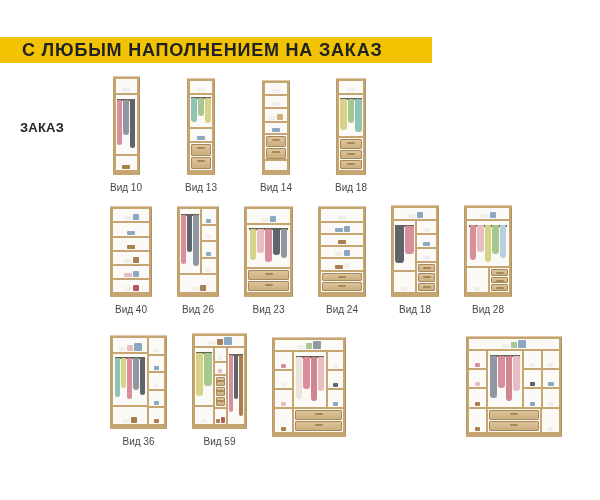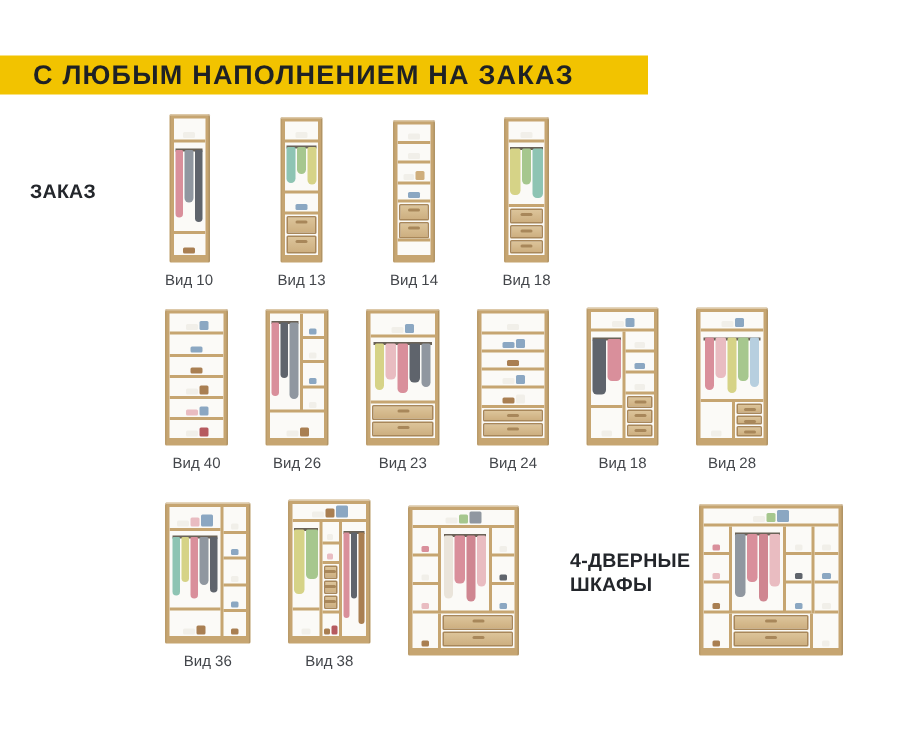--- a/index.html
+++ b/index.html
@@ -82,21 +82,20 @@
 </style>
 </head>
 <body>
 
 <div class="canvas">
   <div class="subtitle-bar">
     <span>С ЛЮБЫМ НАПОЛНЕНИЕМ НА ЗАКАЗ</span>
   </div>
 
   <div class="group-label gl-1">ЗАКАЗ</div>
-  <div class="group-label gl-4">4-ДВЕРНЫЕ ШКАФЫ</div>
 
   <div class="row row-1" id="row-penaly">
       <div class="witem">
         <div class="wardrobe" style="width: 27px; height: 99px;">
           <div class="w-inner">
             <div class="w-band" style="flex-grow: 100;">
               <div class="w-col" style="width: 100%;">
                 <div class="w-cell c-stuff bb" style="flex-grow: 15;">
                   <div class="stuff" style="background: rgb(241, 239, 233); height: 4px; width: 8px;"></div>
                 </div>
@@ -565,21 +564,21 @@
                   <div class="rack">
                     <div class="garment" style="background: rgb(217, 143, 155); height: 85%;"></div>
                     <div class="garment" style="background: rgb(95, 100, 108); height: 65%;"></div>
                     <div class="garment" style="background: rgb(169, 127, 82); height: 90%;"></div>
                   </div>
                 </div>
               </div>
             </div>
           </div>
         </div>
-        <div class="view-label">Вид 38</div>
+        <div class="view-label">Вид 59</div>
       </div>
       <div class="witem" style="margin-bottom: 11px;">
         <div class="wardrobe" style="width: 74px; height: 100px;">
           <div class="w-inner">
             <div class="w-band" style="flex-grow: 13;">
               <div class="w-col" style="width: 100%;">
                 <div class="w-cell c-stuff bb" style="flex-grow: 100;">
                   <div class="stuff" style="background: rgb(241, 239, 233); height: 4px; width: 8px;"></div>
                   <div class="stuff" style="background: rgb(166, 199, 142); height: 6px; width: 6px;"></div>
                   <div class="stuff" style="background: rgb(144, 151, 160); height: 8px; width: 8px;"></div>

